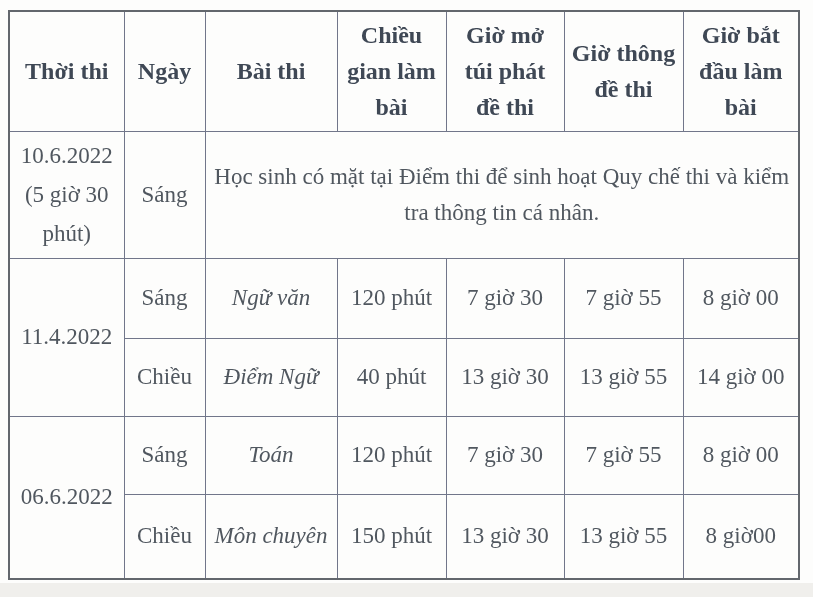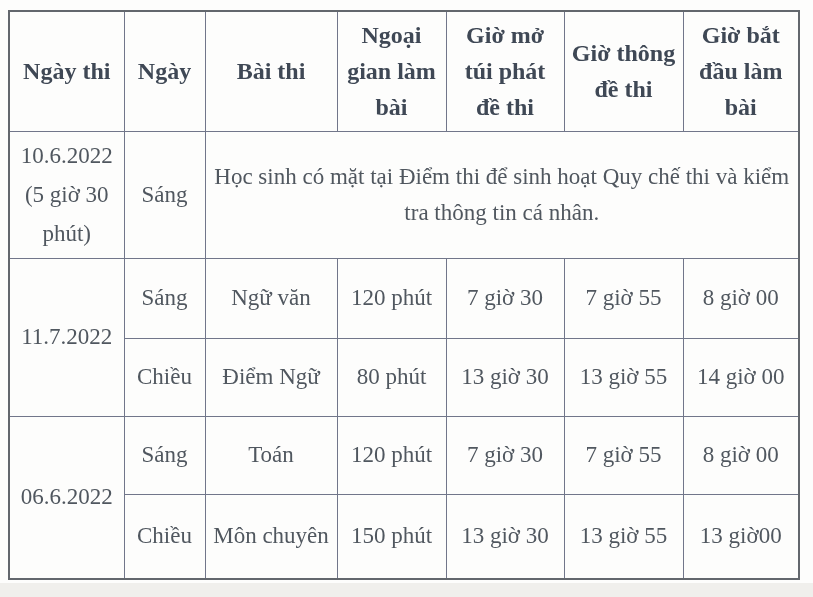--- a/index.html
+++ b/index.html
@@ -52,21 +52,21 @@
     line-height: 1.55;
     color: #50575f;
   }
   tr.r-head     { height: 120px; }
   tr.r-announce { height: 127px; }
   tr.r-exam-a   { height: 80px; }
   tr.r-exam-b   { height: 78px; }
   tr.r-exam-c   { height: 78px; }
   tr.r-exam-d   { height: 85px; }
   td.c-date div { line-height: 1.7; }
-  td.c-subject  { padding: 0 12px; }
+  td.c-subject  { padding: 0 12px; font-style: italic; }
   td.c-message  {
     padding: 0 16px;
     line-height: 1.75;
   }
 </style>
 </head>
 <body>
 
 <div class="page">
 
@@ -75,71 +75,71 @@
       <col style="width:115px">
       <col style="width:81px">
       <col style="width:132px">
       <col style="width:109px">
       <col style="width:118px">
       <col style="width:119px">
       <col style="width:116px">
     </colgroup>
     <thead>
       <tr class="r-head">
-        <th>Ngày thi</th>
+        <th>Thời thi</th>
         <th>Ngày</th>
         <th>Bài thi</th>
-        <th>Ngoại gian làm bài</th>
+        <th>Chiều gian làm bài</th>
         <th>Giờ mở túi phát đề thi</th>
         <th>Giờ thông đề thi</th>
         <th>Giờ bắt đầu làm bài</th>
       </tr>
     </thead>
     <tbody>
       <tr class="r-announce">
         <td class="c-date">
           <div>10.6.2022</div>
           <div>(5 giờ 30 phút)</div>
         </td>
         <td>Sáng</td>
         <td class="c-message" colspan="5">Học sinh có mặt tại Điểm thi để sinh hoạt Quy chế thi và kiểm tra thông tin cá nhân.</td>
       </tr>
 
       <tr class="r-exam-a">
-        <td class="c-date" rowspan="2">11.7.2022</td>
+        <td class="c-date" rowspan="2">11.4.2022</td>
         <td>Sáng</td>
         <td class="c-subject">Ngữ văn</td>
         <td>120 phút</td>
         <td>7 giờ 30</td>
         <td>7 giờ 55</td>
         <td>8 giờ 00</td>
       </tr>
       <tr class="r-exam-b">
         <td>Chiều</td>
         <td class="c-subject">Điểm Ngữ</td>
-        <td>80 phút</td>
+        <td>40 phút</td>
         <td>13 giờ 30</td>
         <td>13 giờ 55</td>
         <td>14 giờ 00</td>
       </tr>
 
       <tr class="r-exam-c">
         <td class="c-date" rowspan="2">06.6.2022</td>
         <td>Sáng</td>
         <td class="c-subject">Toán</td>
         <td>120 phút</td>
         <td>7 giờ 30</td>
         <td>7 giờ 55</td>
         <td>8 giờ 00</td>
       </tr>
       <tr class="r-exam-d">
         <td>Chiều</td>
         <td class="c-subject">Môn chuyên</td>
         <td>150 phút</td>
         <td>13 giờ 30</td>
         <td>13 giờ 55</td>
-        <td>13 giờ00</td>
+        <td>8 giờ00</td>
       </tr>
     </tbody>
   </table>
 
   <div class="bottom-shade"></div>
 </div>
 
 </body></html>

